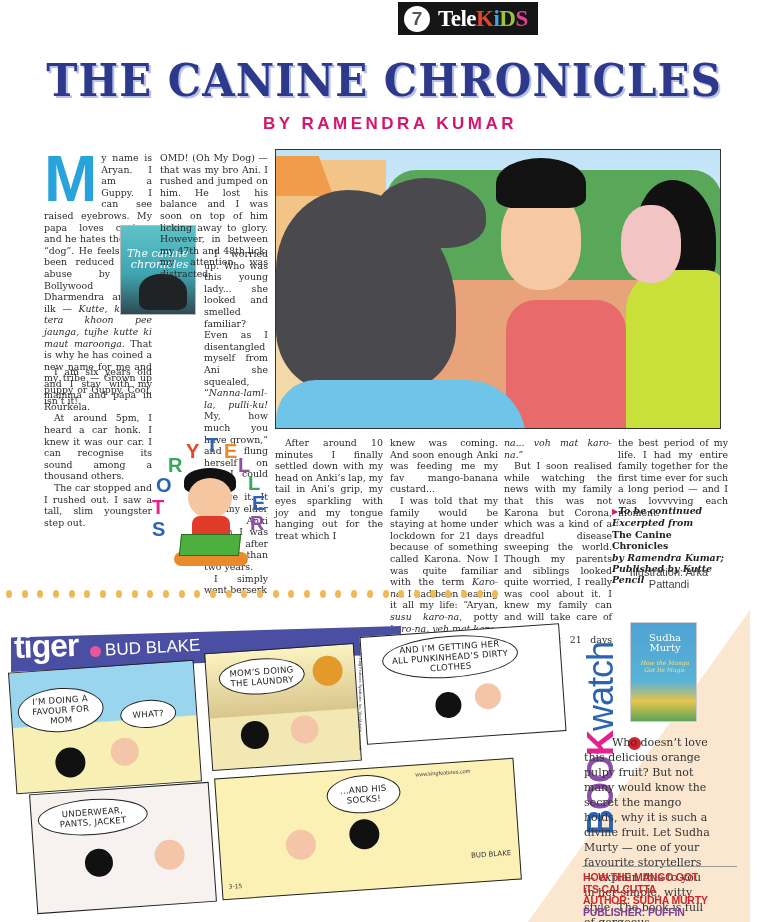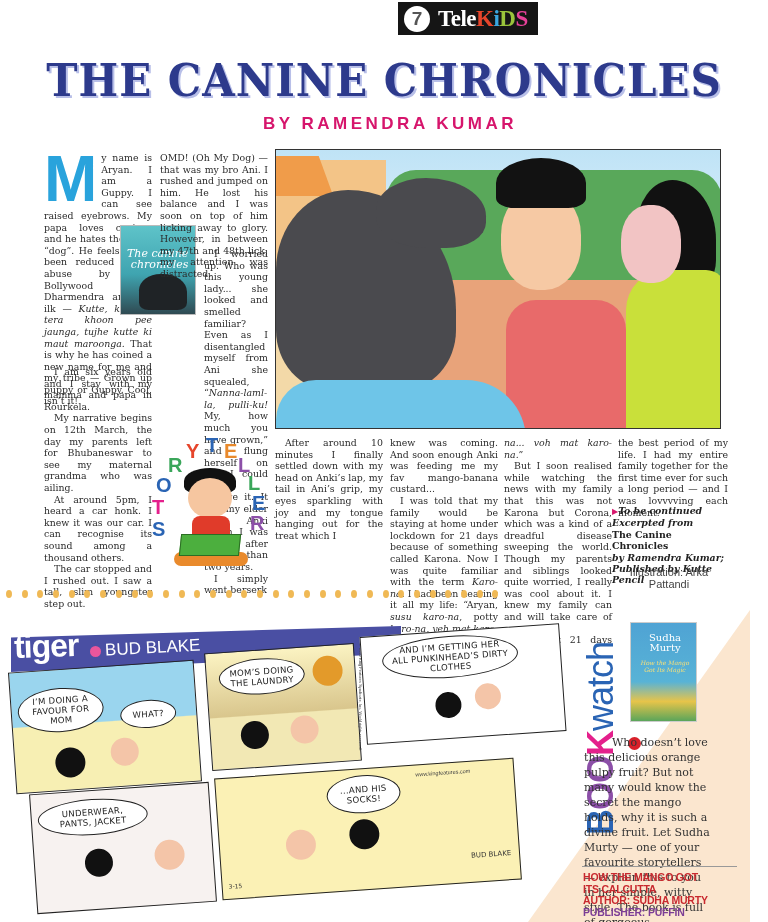--- a/index.html
+++ b/index.html
@@ -137,21 +137,20 @@
 </div>
 
 <div class="title">THE CANINE CHRONICLES</div>
 <div class="byline">BY RAMENDRA KUMAR</div>
 
 <div class="col" style="left:44px; top:152px; width:108px;">
   <p class="noind"><span class="dropcap">M</span><span>y name is Aryan. I am a Guppy. I can see raised eyebrows. My papa loves canines and he hates the word “dog”. He feels it has been reduced to an abuse by the Bollywood star Dharmendra and his ilk — </span><i>Kutte, kamine, tera khoon pee jaunga, tujhe kutte ki maut maroonga.</i><span> That is why he has coined a new name for me and my tribe — Grown up puppy or Guppy. Cool, isn’t it!</span></p>
 </div>
 <div class="col" style="left:44px; top:366px; width:108px;">
   <p>I am six years old and I stay with my mamma and papa in Rourkela.</p>
-  <p>My narrative begins on 12th March, the day my parents left for Bhubaneswar to see my maternal grandma who was ailing.</p>
   <p>At around 5pm, I heard a car honk. I knew it was our car. I can recognise its sound among a thousand others.</p>
   <p>The car stopped and I rushed out. I saw a tall, slim youngster step out.</p>
 </div>
 
 <div class="book-thumb">
   <div class="bt-title"><span>The canine</span><br><span>chronicles</span></div>
   <div class="bt-dog"></div>
 </div>
 
 <div class="col" style="left:160px; top:152px; width:108px;">

